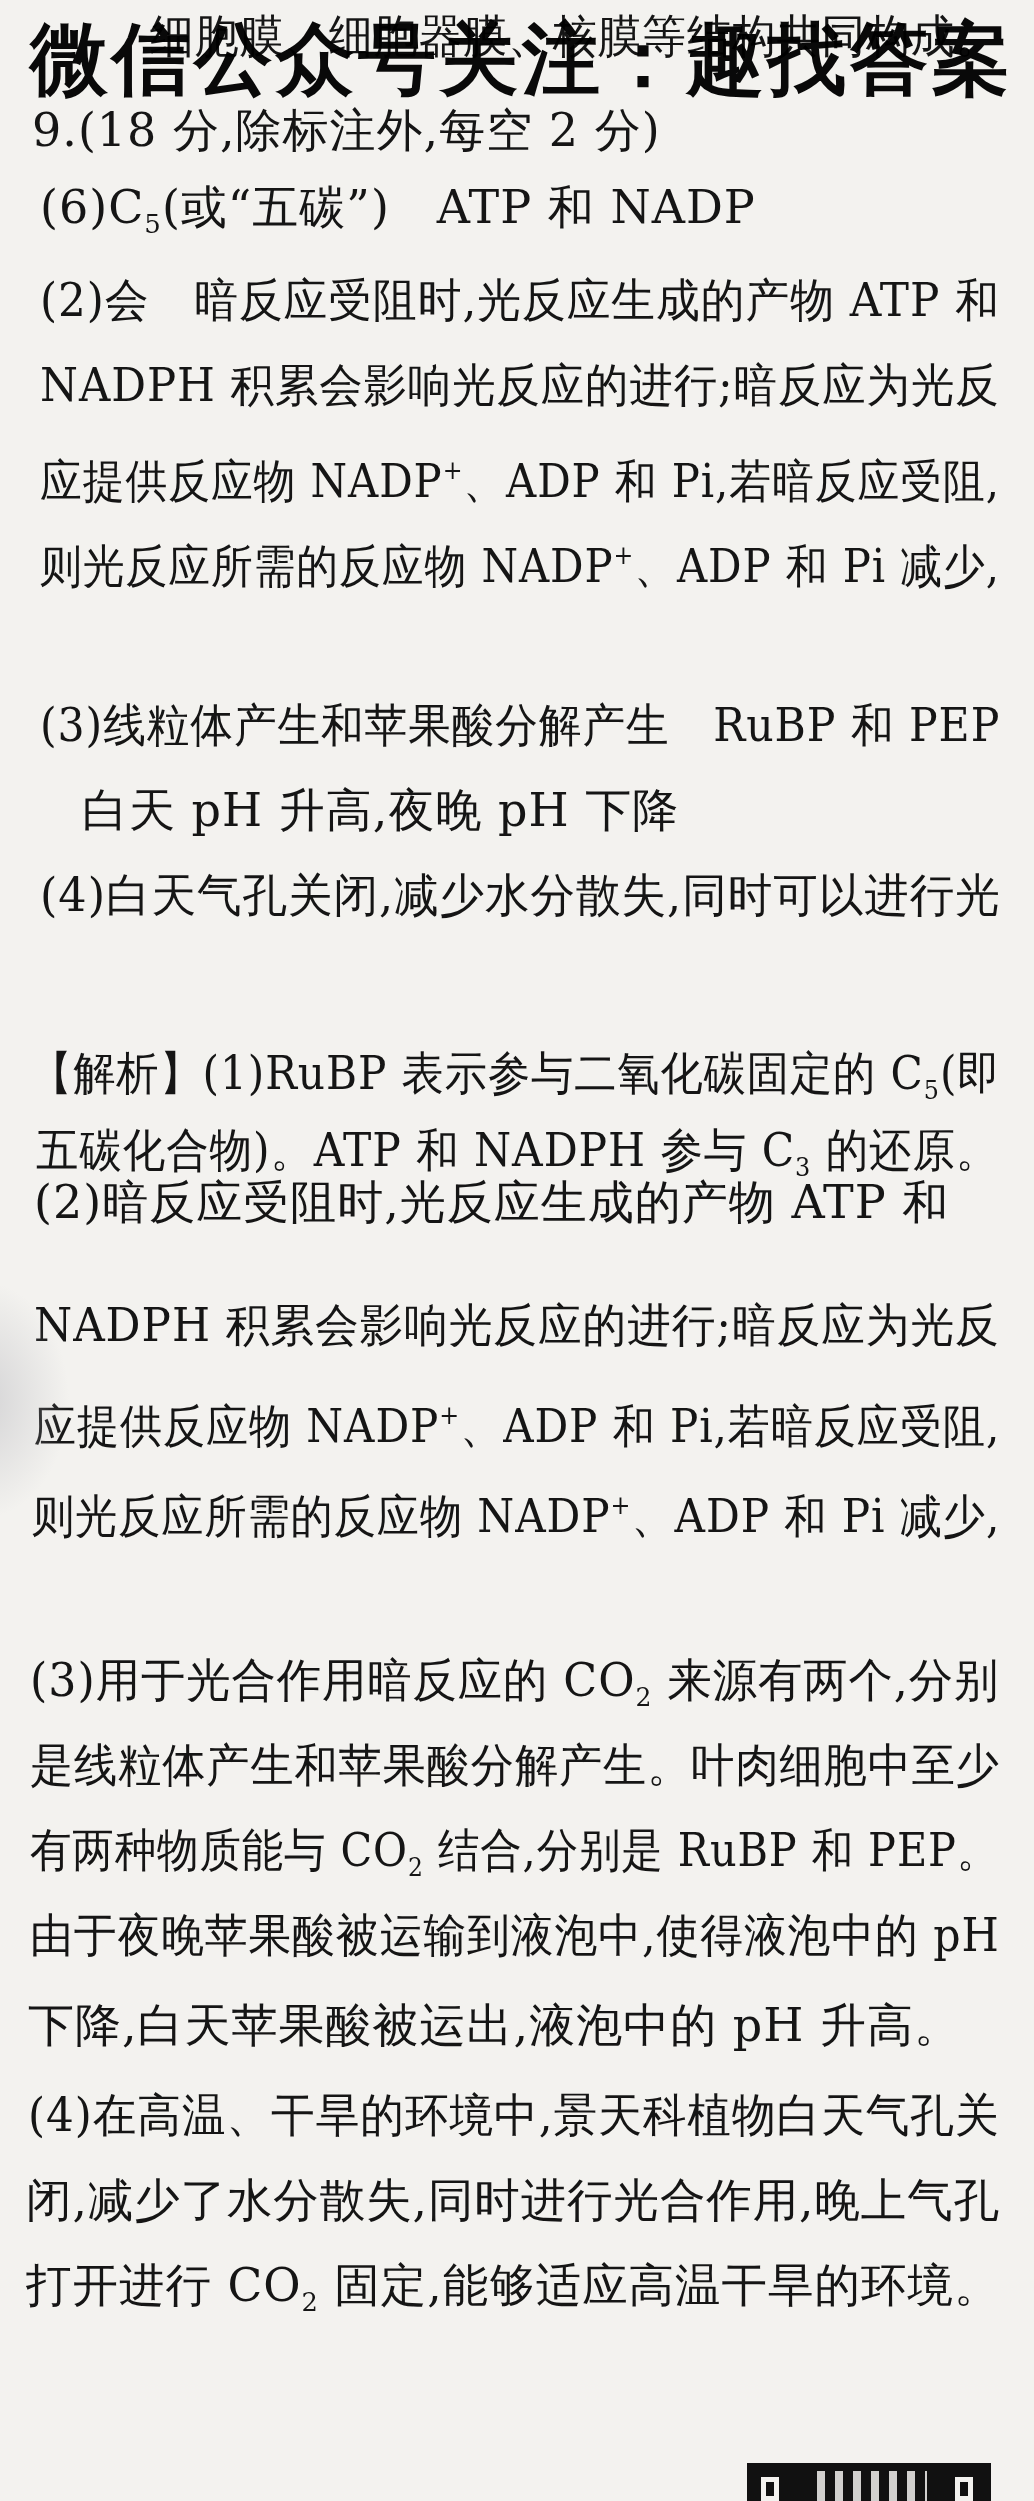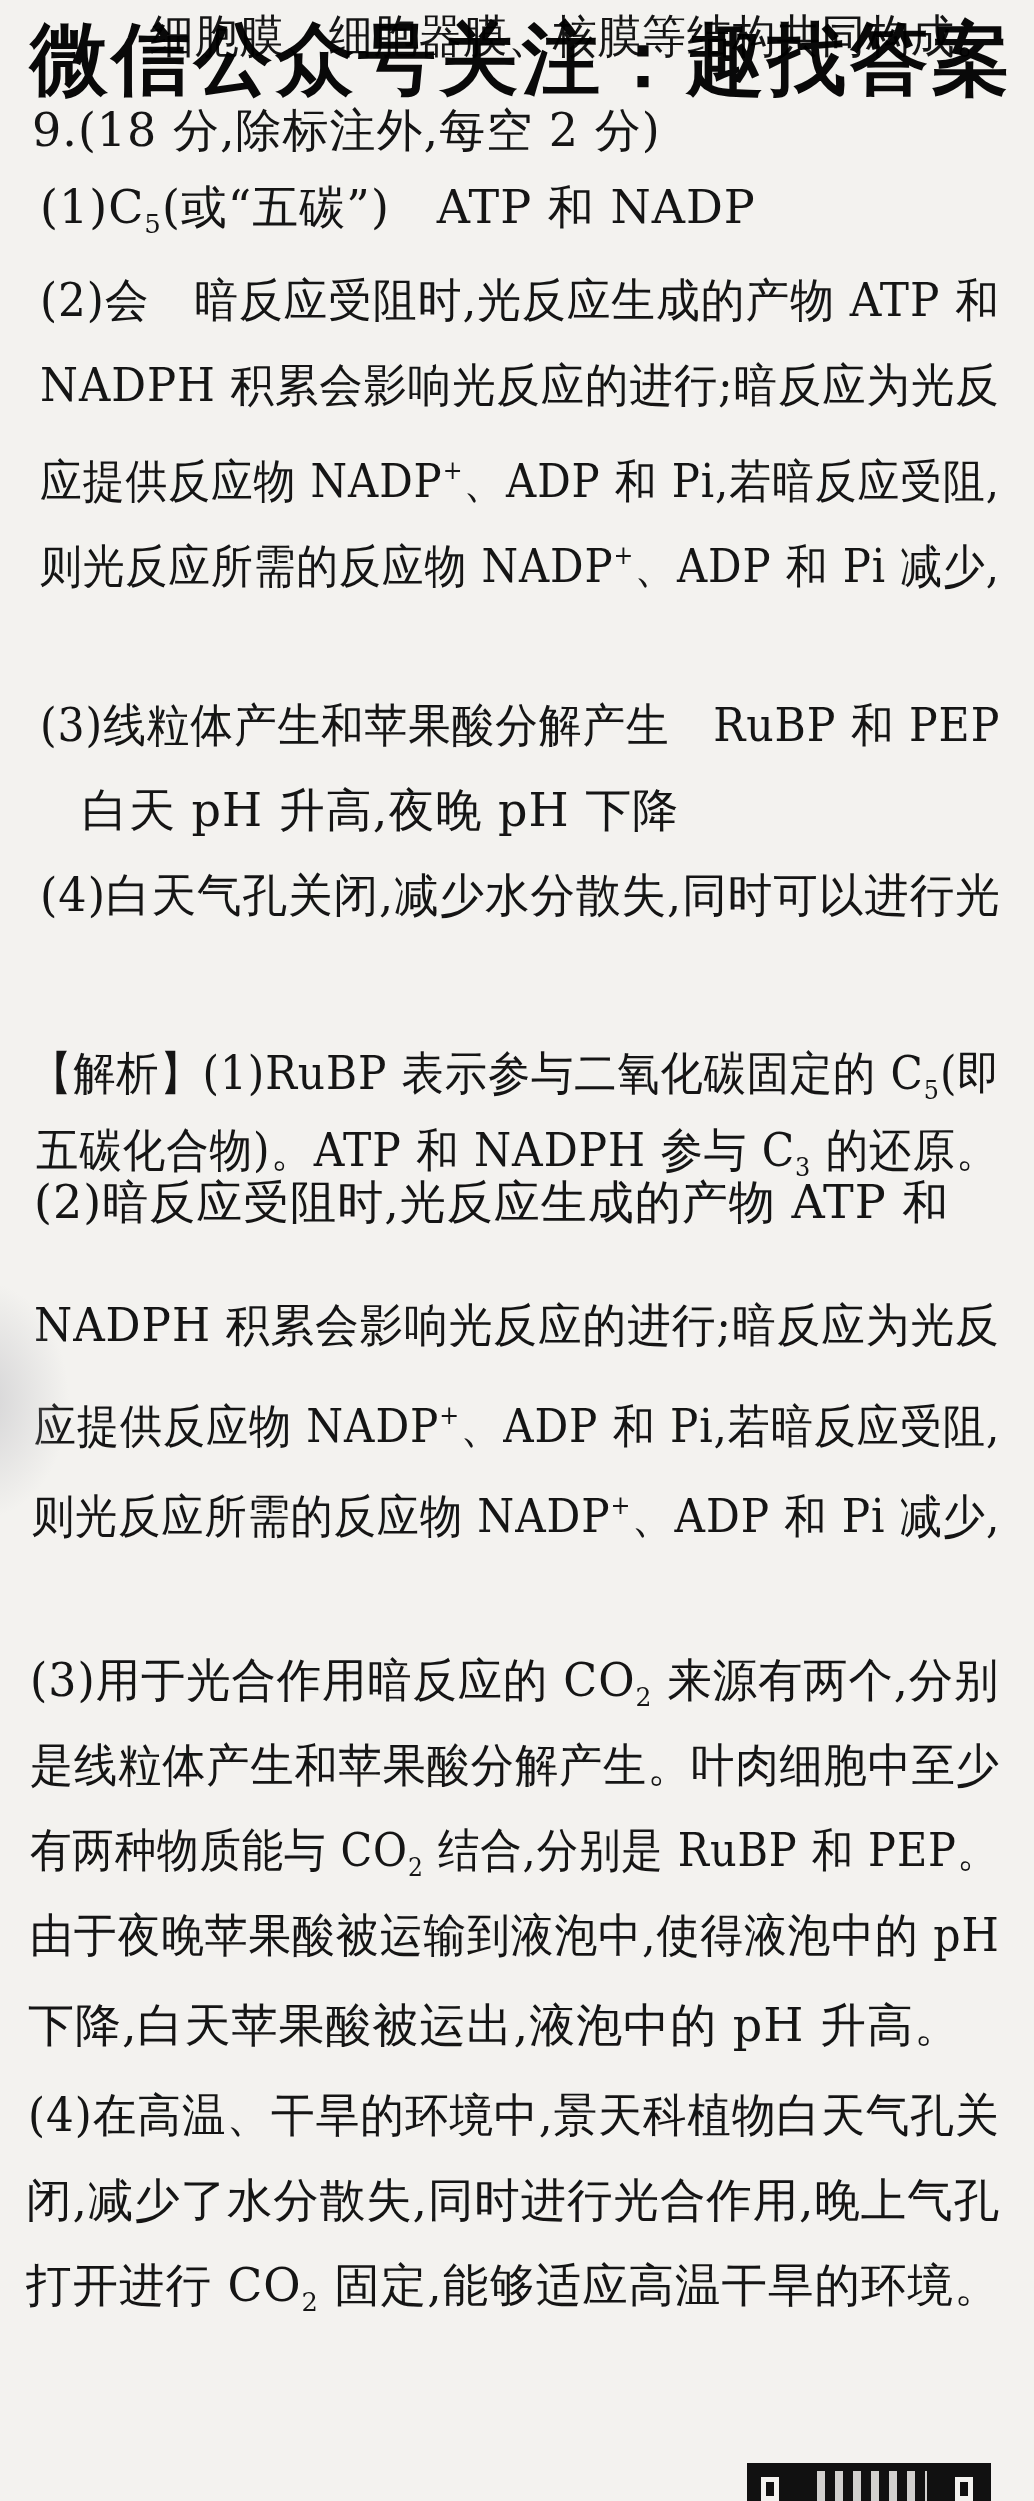--- a/index.html
+++ b/index.html
@@ -57,21 +57,21 @@
     <span class="txt">细胞膜、细胞器膜、核膜等结构共同构成。</span>
   </div>
 
   <div class="watermark">微信公众号关注：趣找答案</div>
 
   <div class="line" style="top:102px;left:0px;padding-left:32px;">
     <span class="txt">9.(18 分,除标注外,每空 2 分)</span>
   </div>
 
   <div class="line" style="top:179px;">
-    <span>(1)C</span><span class="sub">5</span><span>(或“五碳”)　ATP 和 NADP</span>
+    <span>(6)C</span><span class="sub">5</span><span>(或“五碳”)　ATP 和 NADP</span>
   </div>
   <div class="line" style="top: 272px; transform-origin: left center; transform: scaleX(0.951);">
     <span class="txt">(2)会　暗反应受阻时,光反应生成的产物 ATP 和</span>
   </div>
   <div class="line" style="top: 357px; transform-origin: left center; transform: scaleX(0.943);">
     <span class="txt">NADPH 积累会影响光反应的进行;暗反应为光反</span>
   </div>
   <div class="line" style="top: 442px; transform-origin: left center; transform: scaleX(0.909);">
     <span>应提供反应物 NADP</span><span class="sup">+</span><span>、ADP 和 Pi,若暗反应受阻,</span>
   </div>

